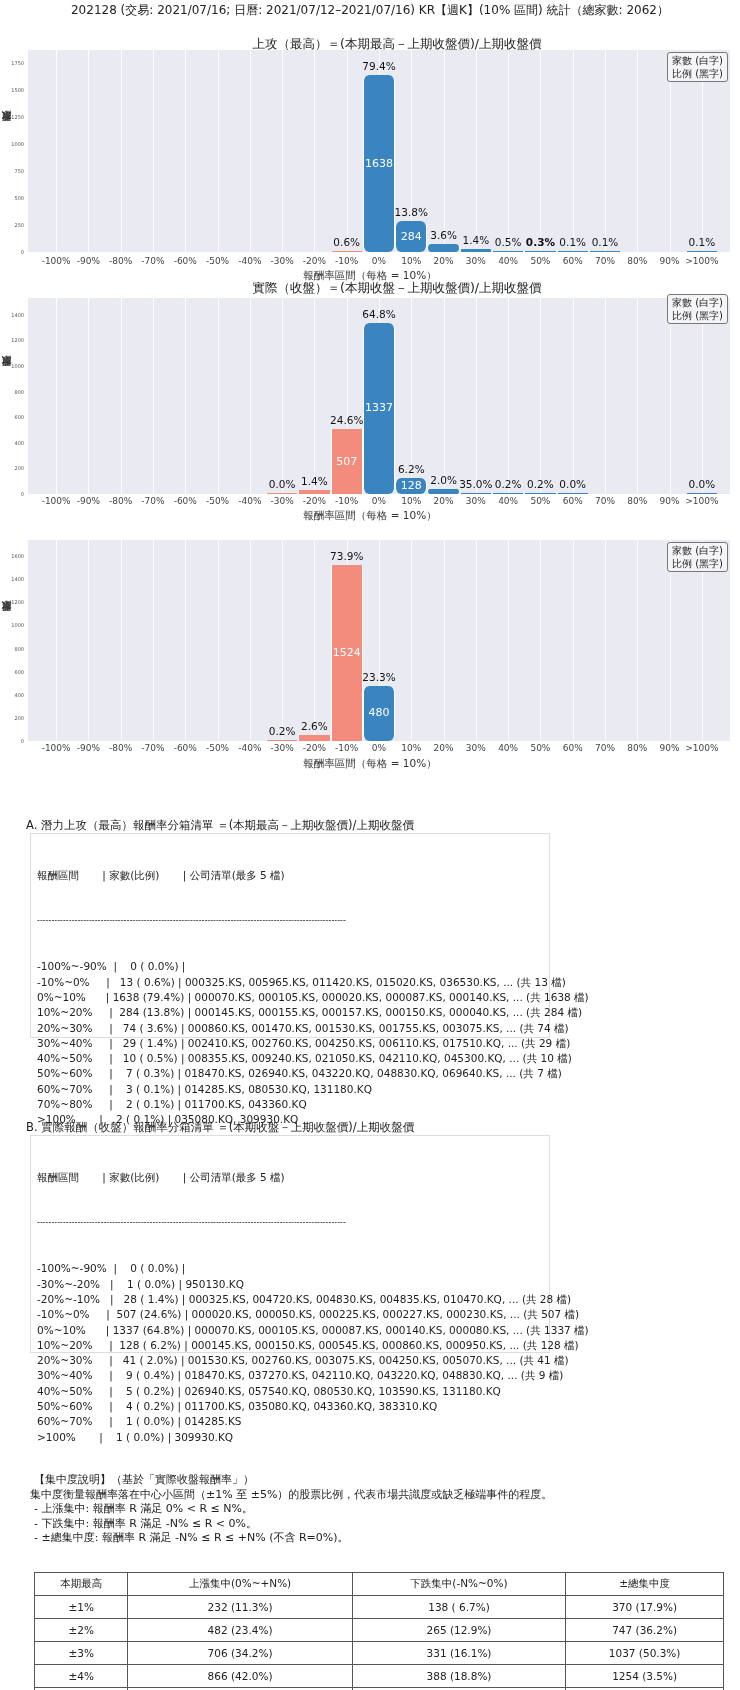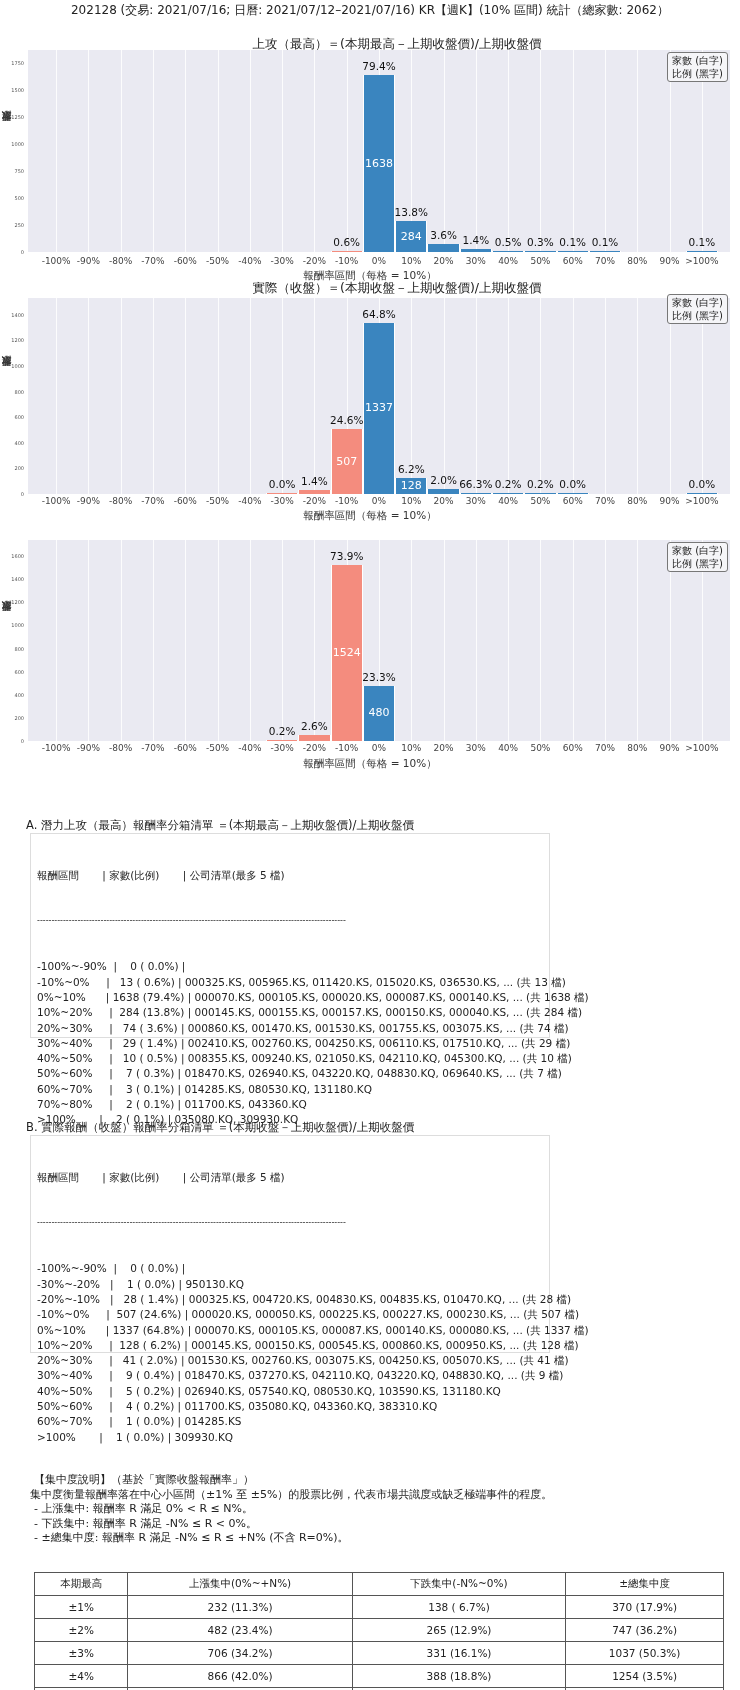--- a/index.html
+++ b/index.html
@@ -4,21 +4,21 @@
 <style>
   * { box-sizing: border-box; margin: 0; padding: 0; }
   body { width: 740px; height: 1690px; background: #ffffff; font-family: "DejaVu Sans", sans-serif; color: #222; position: relative; overflow: hidden; }
   .main-title { position: absolute; top: 2px; left: 0; width: 740px; text-align: center; font-size: 12px; color: #222; }
   .chart { position: absolute; left: 0; width: 740px; }
   .chart-title { position: absolute; left: 0; width: 740px; text-align: center; font-size: 12.5px; top: 0; margin-left: 27px; }
   .plot { position: absolute; left: 28px; width: 702px; background: #eaeaf2; }
   .gridline { position: absolute; top: 0; bottom: 0; width: 1px; background: #ffffff; opacity: 0.85; }
   .bar { position: absolute; bottom: 0; border-left: 1px solid #fff; border-right: 1px solid #fff; }
   .bar.neg { background: #f48c7e; }
-  .bar.pos { background: #3a85bf; }
+  .bar.pos { background: #3a85bf; border-radius: 6px; }
   .bar-count { position: absolute; width: 100%; text-align: center; color: #ffffff; font-size: 11px; }
   .bar-pct { position: absolute; width: 60px; text-align: center; font-size: 10.5px; color: #111; }
   .ytick { position: absolute; left: -26px; width: 22px; text-align: right; font-size: 5px; color: #555; }
   .ylabel { position: absolute; left: -28px; font-size: 10px; color: #333; writing-mode: vertical-rl; transform: rotate(180deg); }
   .xtick { position: absolute; width: 40px; text-align: center; font-size: 9px; color: #444; }
   .xlabel { position: absolute; width: 740px; left: 0; text-align: center; font-size: 10.5px; color: #333; }
   .legend { position: absolute; right: 12px; background: #f5f5f8; border: 1px solid #777; border-radius: 3px; padding: 1px 4px; font-size: 10px; line-height: 13px; color: #222; }
   .list-title { position: absolute; left: 26px; font-size: 11.5px; color: #222; }
   .list-box { position: absolute; left: 30px; width: 520px; border: 1px solid #ddd; background: #fff; padding: 3px 6px; font-size: 10.5px; line-height: 15.3px; white-space: pre; color: #222; }
   .note { position: absolute; left: 34px; font-size: 11px; line-height: 14.5px; color: #222; }
@@ -73,21 +73,21 @@
         <div class="bar-count" style="top: 8.33904px;">284</div>
       </div>
       <div class="bar-pct" style="left: 353.286px; top: 156.322px;">13.8%</div>
       <div class="bar pos" style="left: 399.429px; width: 32.2857px; height: 7.99358px; background: rgb(58, 133, 191);"></div>
       <div class="bar-pct" style="left: 385.571px; top: 179.006px;">3.6%</div>
       <div class="bar pos" style="left: 431.714px; width: 32.2857px; height: 3.13262px; background: rgb(58, 133, 191);"></div>
       <div class="bar-pct" style="left: 417.857px; top: 183.867px;">1.4%</div>
       <div class="bar pos" style="left: 464px; width: 32.2857px; height: 1.5px; background: rgb(58, 133, 191);"></div>
       <div class="bar-pct" style="left: 450.143px; top: 185.5px;">0.5%</div>
       <div class="bar pos" style="left: 496.286px; width: 32.2857px; height: 1.5px; background: rgb(58, 133, 191);"></div>
-      <div class="bar-pct" style="left: 482.429px; top: 185.5px;">0.3%</div>
+      <div class="bar-pct" style="left: 482.429px; top: 185.5px; font-weight: bold;">0.3%</div>
       <div class="bar pos" style="left: 528.571px; width: 32.2857px; height: 1.5px; background: rgb(58, 133, 191);"></div>
       <div class="bar-pct" style="left: 514.714px; top: 185.5px;">0.1%</div>
       <div class="bar pos" style="left: 560.857px; width: 32.2857px; height: 1.5px; background: rgb(58, 133, 191);"></div>
       <div class="bar-pct" style="left: 547px; top: 185.5px;">0.1%</div>
       <div class="bar pos" style="left: 657.714px; width: 32.2857px; height: 1.5px; background: rgb(58, 133, 191);"></div>
       <div class="bar-pct" style="left: 643.857px; top: 185.5px;">0.1%</div>
     </div>
     <div class="legend" style="top: 16px;">
       <div>家數 (白字)</div>
       <div>比例 (黑字)</div>
@@ -160,21 +160,21 @@
         <div class="bar-count" style="top: 78.6379px;">1337</div>
       </div>
       <div class="bar-pct" style="left: 321px; top: 9.72418px;">64.8%</div>
       <div class="bar pos" style="left: 367.143px; width: 32.2857px; height: 16.3974px; background: rgb(58, 133, 191);">
         <div class="bar-count" style="top: 1.19869px;">128</div>
       </div>
       <div class="bar-pct" style="left: 353.286px; top: 164.603px;">6.2%</div>
       <div class="bar pos" style="left: 399.429px; width: 32.2857px; height: 5.25229px; background: rgb(58, 133, 191);"></div>
       <div class="bar-pct" style="left: 385.571px; top: 175.748px;">2.0%</div>
       <div class="bar pos" style="left: 431.714px; width: 32.2857px; height: 1.5px; background: rgb(58, 133, 191);"></div>
-      <div class="bar-pct" style="left: 417.857px; top: 179.5px;">66.3%</div>
+      <div class="bar-pct" style="left: 417.857px; top: 179.5px;">35.0%</div>
       <div class="bar pos" style="left: 464px; width: 32.2857px; height: 1.5px; background: rgb(58, 133, 191);"></div>
       <div class="bar-pct" style="left: 450.143px; top: 179.5px;">0.2%</div>
       <div class="bar pos" style="left: 496.286px; width: 32.2857px; height: 1.5px; background: rgb(58, 133, 191);"></div>
       <div class="bar-pct" style="left: 482.429px; top: 179.5px;">0.2%</div>
       <div class="bar pos" style="left: 528.571px; width: 32.2857px; height: 1.5px; background: rgb(58, 133, 191);"></div>
       <div class="bar-pct" style="left: 514.714px; top: 179.5px;">0.0%</div>
       <div class="bar pos" style="left: 657.714px; width: 32.2857px; height: 1.5px; background: rgb(58, 133, 191);"></div>
       <div class="bar-pct" style="left: 643.857px; top: 179.5px;">0.0%</div>
     </div>
     <div class="legend" style="top: 16px;">

